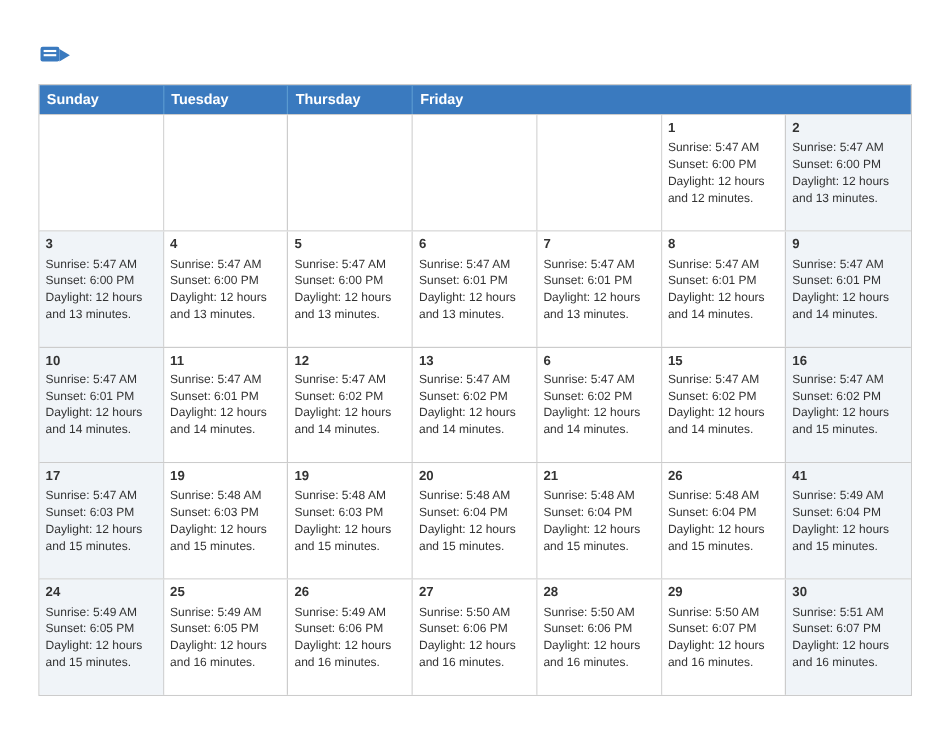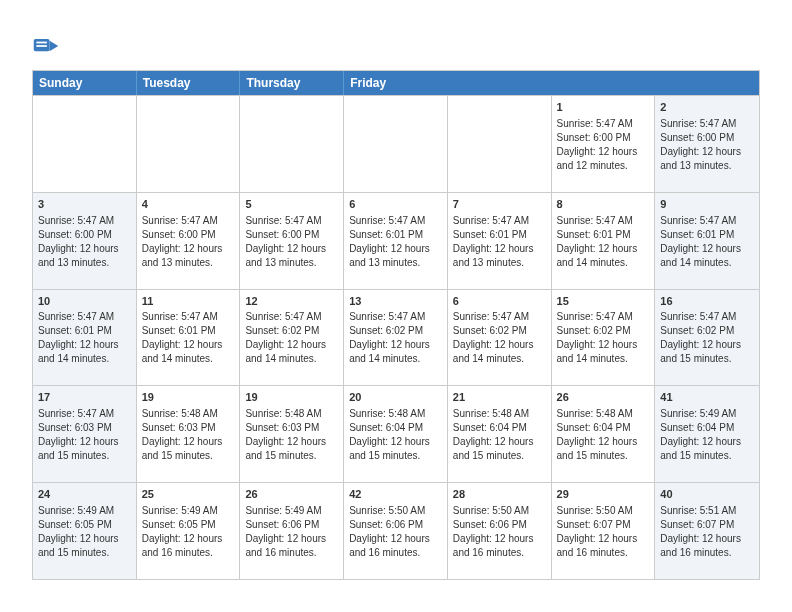--- a/index.html
+++ b/index.html
@@ -258,31 +258,31 @@
           </div>
           <div class="cal-cell">
             <div class="day-num">25</div>
             <div class="day-info">Sunrise: 5:49 AM<br>Sunset: 6:05 PM<br>Daylight: 12 hours and 16 minutes.</div>
           </div>
           <div class="cal-cell">
             <div class="day-num">26</div>
             <div class="day-info">Sunrise: 5:49 AM<br>Sunset: 6:06 PM<br>Daylight: 12 hours and 16 minutes.</div>
           </div>
           <div class="cal-cell">
-            <div class="day-num">42</div>
+            <div class="day-num">27</div>
             <div class="day-info">Sunrise: 5:50 AM<br>Sunset: 6:06 PM<br>Daylight: 12 hours and 16 minutes.</div>
           </div>
           <div class="cal-cell">
             <div class="day-num">28</div>
             <div class="day-info">Sunrise: 5:50 AM<br>Sunset: 6:06 PM<br>Daylight: 12 hours and 16 minutes.</div>
           </div>
           <div class="cal-cell">
             <div class="day-num">29</div>
             <div class="day-info">Sunrise: 5:50 AM<br>Sunset: 6:07 PM<br>Daylight: 12 hours and 16 minutes.</div>
           </div>
           <div class="cal-cell shaded">
-            <div class="day-num">40</div>
+            <div class="day-num">30</div>
             <div class="day-info">Sunrise: 5:51 AM<br>Sunset: 6:07 PM<br>Daylight: 12 hours and 16 minutes.</div>
           </div>
         </div>
       </div>
   </div>
 </div>
 
 </body></html>

